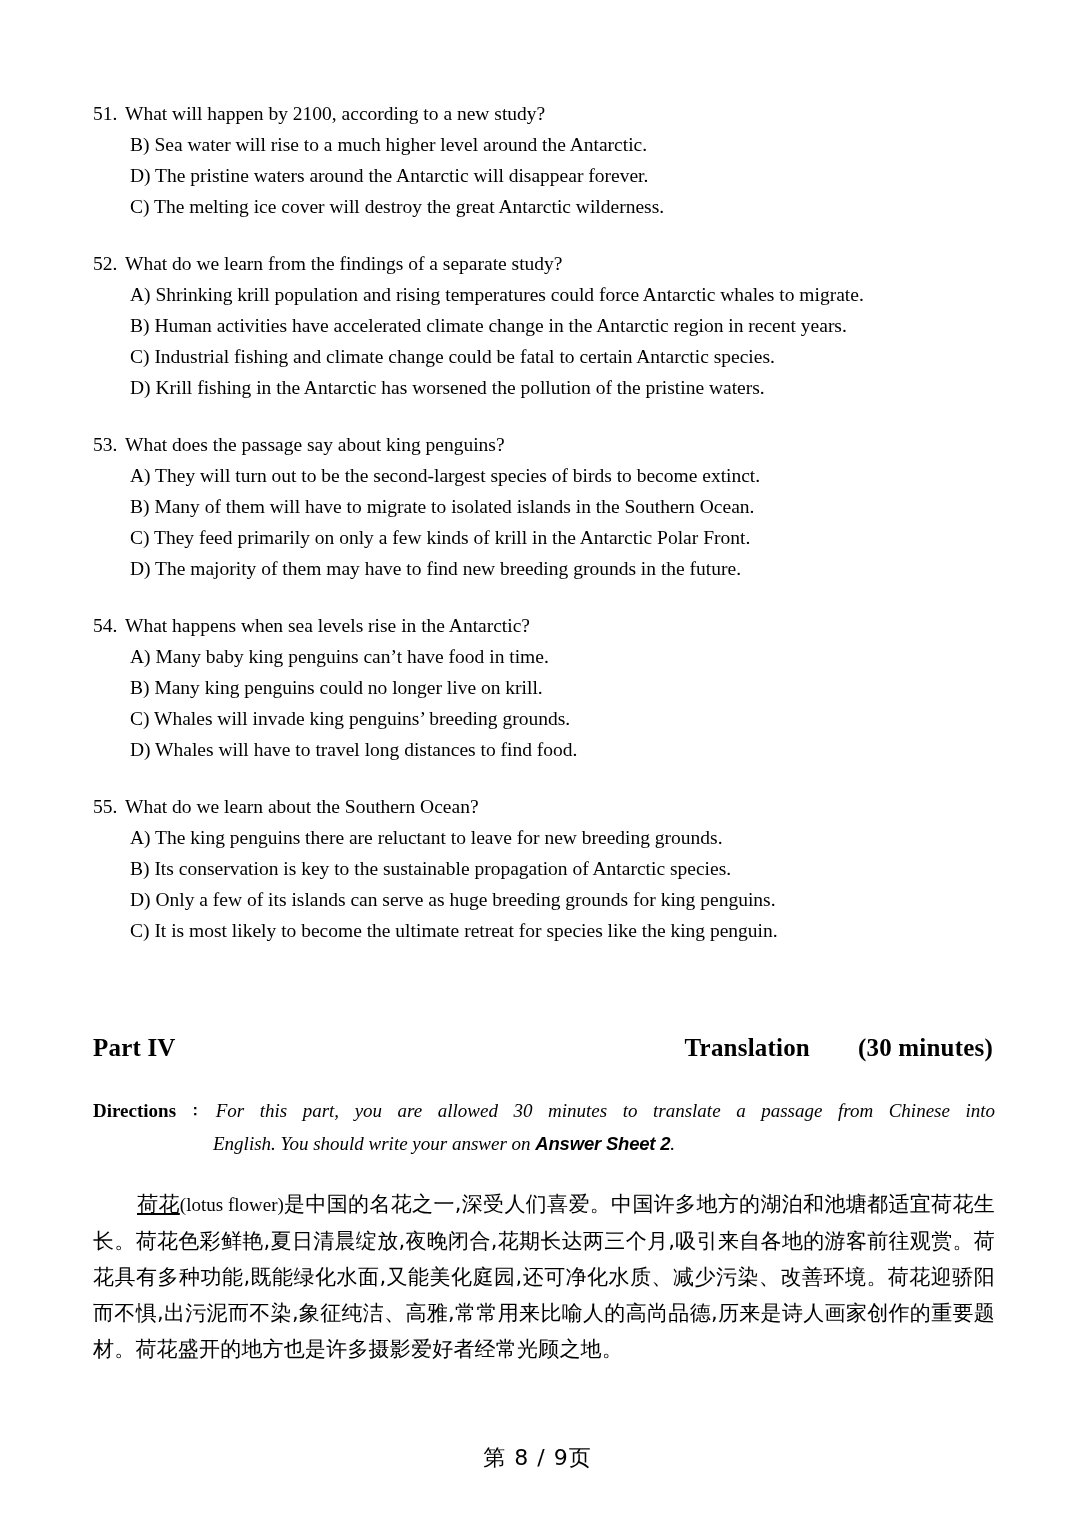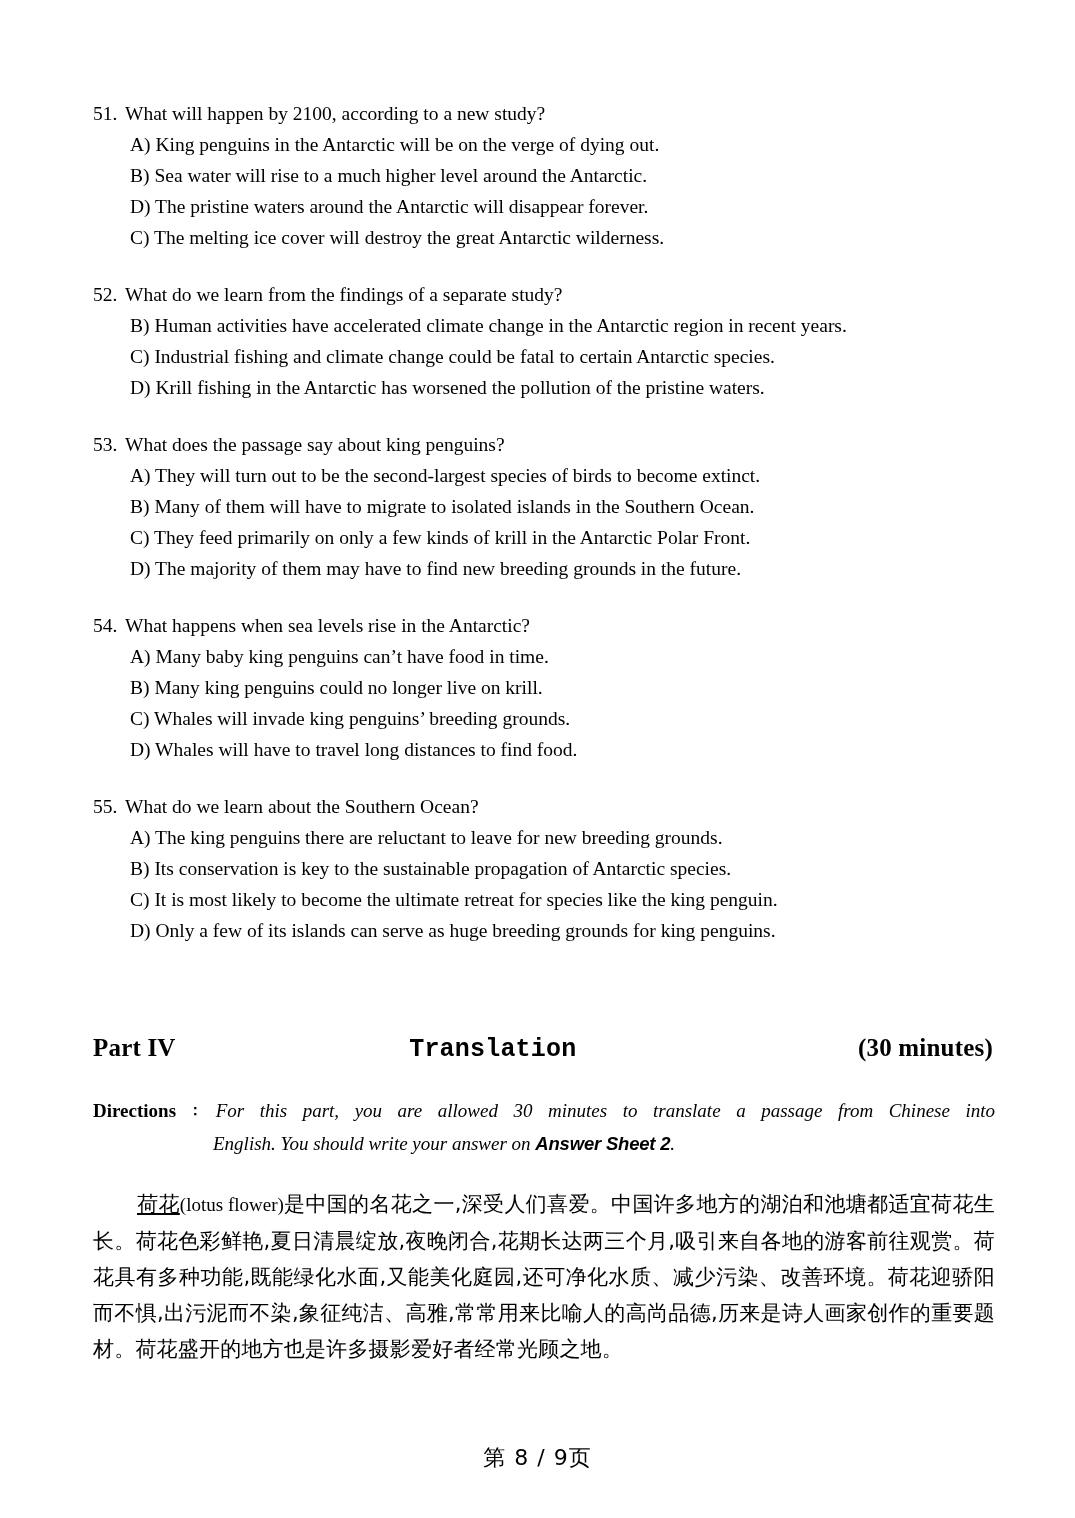--- a/index.html
+++ b/index.html
@@ -66,21 +66,21 @@
     left: 93px;
     top: 1034px;
     width: 900px;
     display: flex;
     align-items: baseline;
     font-weight: bold;
     font-size: 25px;
     letter-spacing: 0.2px;
   }
   .part-heading .ph-left   { flex: 0 0 auto; }
-  .part-heading .ph-center { flex: 1 1 auto; text-align: center; padding-right: 48px; font-family: Liberation Mono, monospace;}
+  .part-heading .ph-center { flex: 1 1 auto; text-align: right; padding-right: 48px;}
   .part-heading .ph-right  { flex: 0 0 auto; }
 
   
   .directions {
     position: absolute;
     left: 93px;
     top: 1096px;
     width: 902px;
     font-size: 18.5px;
     line-height: 30px;
@@ -160,32 +160,32 @@
 
 <div class="page">
 
   <div class="questions">
 
     <div class="q-block">
       <div class="q-stem">
         <span class="q-num">51.</span><span>What will happen by 2100, according to a new study?</span>
       </div>
       <ul class="q-options">
-        <li class="q-option">A) King penguins in the Antarctic will be on the verge of dying out.</li>
         <li class="q-option">B) Sea water will rise to a much higher level around the Antarctic.</li>
         <li class="q-option">D) The pristine waters around the Antarctic will disappear forever.</li>
         <li class="q-option">C) The melting ice cover will destroy the great Antarctic wilderness.</li>
       </ul>
     </div>
 
     <div class="q-block">
       <div class="q-stem">
         <span class="q-num">52.</span><span>What do we learn from the findings of a separate study?</span>
       </div>
       <ul class="q-options">
+        <li class="q-option">A) Shrinking krill population and rising temperatures could force Antarctic whales to migrate.</li>
         <li class="q-option">B) Human activities have accelerated climate change in the Antarctic region in recent years.</li>
         <li class="q-option">C) Industrial fishing and climate change could be fatal to certain Antarctic species.</li>
         <li class="q-option">D) Krill fishing in the Antarctic has worsened the pollution of the pristine waters.</li>
       </ul>
     </div>
 
     <div class="q-block">
       <div class="q-stem">
         <span class="q-num">53.</span><span>What does the passage say about king penguins?</span>
       </div>
@@ -209,22 +209,22 @@
       </ul>
     </div>
 
     <div class="q-block">
       <div class="q-stem">
         <span class="q-num">55.</span><span>What do we learn about the Southern Ocean?</span>
       </div>
       <ul class="q-options">
         <li class="q-option">A) The king penguins there are reluctant to leave for new breeding grounds.</li>
         <li class="q-option">B) Its conservation is key to the sustainable propagation of Antarctic species.</li>
+        <li class="q-option">D) Only a few of its islands can serve as huge breeding grounds for king penguins.</li>
         <li class="q-option">C) It is most likely to become the ultimate retreat for species like the king penguin.</li>
-        <li class="q-option">D) Only a few of its islands can serve as huge breeding grounds for king penguins.</li>
       </ul>
     </div>
 
   </div>
 
   <div class="part-heading">
     <span class="ph-left">Part IV</span>
     <span class="ph-center">Translation</span>
     <span class="ph-right">(30 minutes)</span>
   </div>

